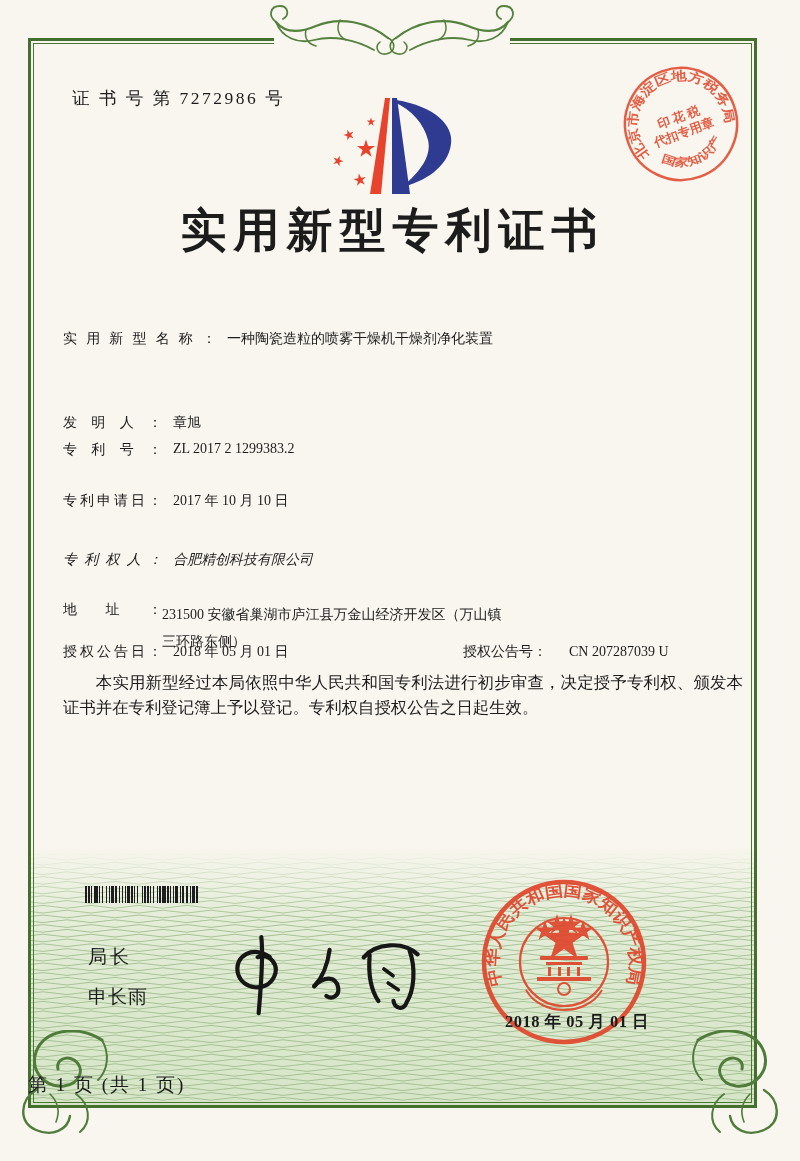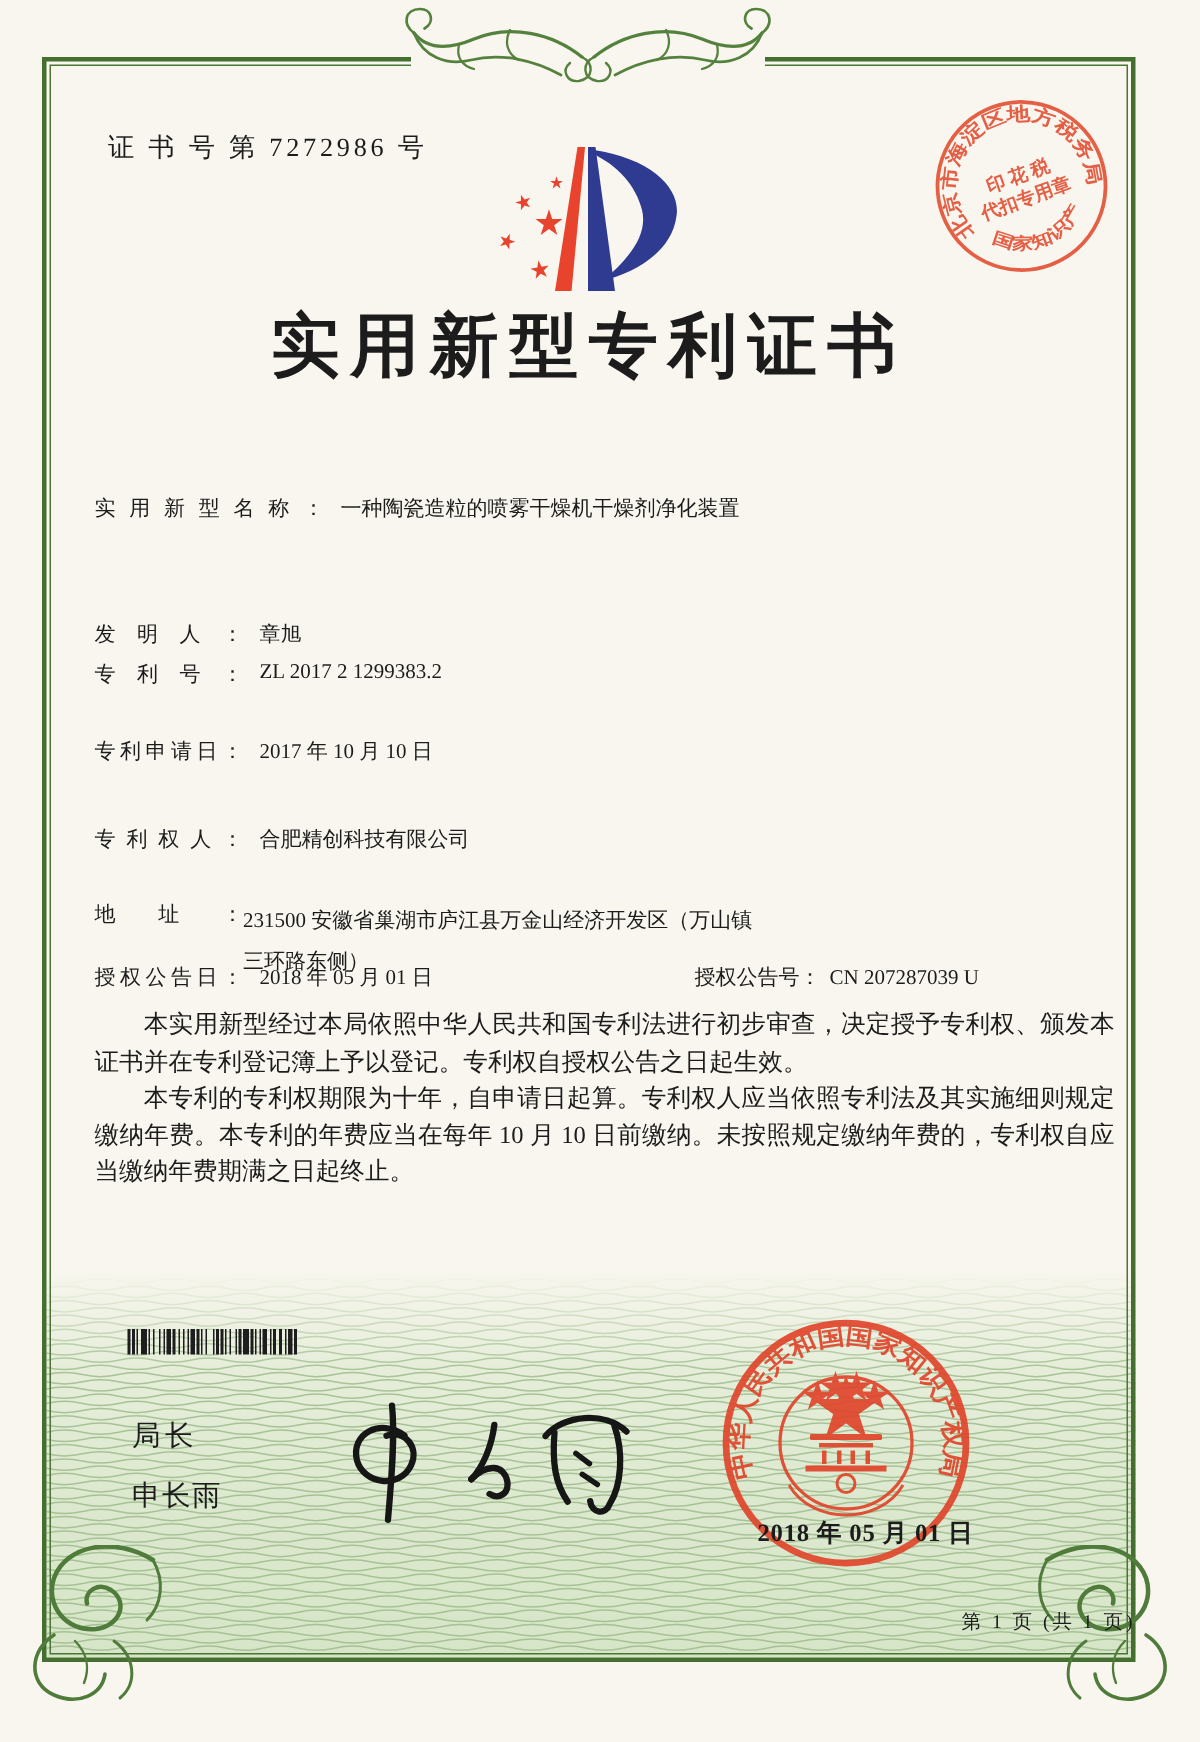--- a/index.html
+++ b/index.html
@@ -25,21 +25,21 @@
   .body-text{left:63px;top:671px;width:680px;z-index:5;}
   .body-text p{margin:0;text-indent:2em;text-align:justify;font-size:16.4px;line-height:24.6px;}
   .barcode{left:85px;top:886px;width:214px;height:17px;display:flex;align-items:stretch;z-index:5;}
   .barcode div{height:100%;}
   .director-title{left:88px;top:944px;font-size:19px;letter-spacing:3px;z-index:6;}
   .director-name{left:88px;top:984px;font-size:19px;letter-spacing:1px;z-index:6;}
   .signature{left:218px;top:928px;z-index:6;}
   .seal-big{left:464px;top:862px;z-index:6;}
   .issue-date{left:492px;top:1011px;width:170px;text-align:center;font-size:16.5px;font-weight:bold;letter-spacing:.5px;z-index:8;}
   .stamp{left:611px;top:54px;z-index:6;}
-  .footer{left:28px;top:1072px;width:729px;text-align:right;font-size:13px;letter-spacing:2px;z-index:5;}
+  .footer{left:28px;top:1072px;width:729px;text-align:left;font-size:19px;letter-spacing:2px;z-index:5;}
   .orn{z-index:4;}
 </style>
 </head>
 <body>
 
 <div class="abs band"></div>
 <svg class="abs waves" width="726" height="259" id="waves">
     <path d="M0 8 q12 2.8 24 0 q12 -2.8 24 0 q12 2.8 24 0 q12 -2.8 24 0 q12 2.8 24 0 q12 -2.8 24 0 q12 2.8 24 0 q12 -2.8 24 0 q12 2.8 24 0 q12 -2.8 24 0 q12 2.8 24 0 q12 -2.8 24 0 q12 2.8 24 0 q12 -2.8 24 0 q12 2.8 24 0 q12 -2.8 24 0 q12 2.8 24 0 q12 -2.8 24 0 q12 2.8 24 0 q12 -2.8 24 0 q12 2.8 24 0 q12 -2.8 24 0 q12 2.8 24 0 q12 -2.8 24 0 q12 2.8 24 0 q12 -2.8 24 0 q12 2.8 24 0 q12 -2.8 24 0 q12 2.8 24 0 q12 -2.8 24 0 q12 2.8 24 0" fill="none" stroke="#9dbb8c" stroke-opacity="0.05" stroke-width="1"></path>
     <path d="M0 12.8 q12 -2.8 24 0 q12 2.8 24 0 q12 -2.8 24 0 q12 2.8 24 0 q12 -2.8 24 0 q12 2.8 24 0 q12 -2.8 24 0 q12 2.8 24 0 q12 -2.8 24 0 q12 2.8 24 0 q12 -2.8 24 0 q12 2.8 24 0 q12 -2.8 24 0 q12 2.8 24 0 q12 -2.8 24 0 q12 2.8 24 0 q12 -2.8 24 0 q12 2.8 24 0 q12 -2.8 24 0 q12 2.8 24 0 q12 -2.8 24 0 q12 2.8 24 0 q12 -2.8 24 0 q12 2.8 24 0 q12 -2.8 24 0 q12 2.8 24 0 q12 -2.8 24 0 q12 2.8 24 0 q12 -2.8 24 0 q12 2.8 24 0 q12 -2.8 24 0" fill="none" stroke="#9dbb8c" stroke-opacity="0.11" stroke-width="1"></path>
     <path d="M0 17.6 q12 2.8 24 0 q12 -2.8 24 0 q12 2.8 24 0 q12 -2.8 24 0 q12 2.8 24 0 q12 -2.8 24 0 q12 2.8 24 0 q12 -2.8 24 0 q12 2.8 24 0 q12 -2.8 24 0 q12 2.8 24 0 q12 -2.8 24 0 q12 2.8 24 0 q12 -2.8 24 0 q12 2.8 24 0 q12 -2.8 24 0 q12 2.8 24 0 q12 -2.8 24 0 q12 2.8 24 0 q12 -2.8 24 0 q12 2.8 24 0 q12 -2.8 24 0 q12 2.8 24 0 q12 -2.8 24 0 q12 2.8 24 0 q12 -2.8 24 0 q12 2.8 24 0 q12 -2.8 24 0 q12 2.8 24 0 q12 -2.8 24 0 q12 2.8 24 0" fill="none" stroke="#9dbb8c" stroke-opacity="0.17" stroke-width="1"></path>
@@ -167,36 +167,35 @@
 </div>
 <div class="abs row" style="top:386px;margin-top:28px;">
   <span class="lab">发明人：</span><span class="val">章旭</span>
 </div>
 <div class="abs row" style="top:441px;">
   <span class="lab">专利号：</span><span class="val">ZL 2017 2 1299383.2</span>
 </div>
 <div class="abs row" style="top:492px;">
   <span class="lab">专利申请日：</span><span class="val">2017 年 10 月 10 日</span>
 </div>
-<div class="abs row" style="top:551px;">
+<div class="abs row" style="top:551px;font-style:italic;">
   <span class="lab">专利权人：</span><span class="val">合肥精创科技有限公司</span>
 </div>
 <div class="abs row" style="top:601px;">
   <span class="lab">地址：</span><span class="addr-val"><span>231500 安徽省巢湖市庐江县万金山经济开发区（万山镇</span><br><span>三环路东侧）</span></span>
 </div>
 <div class="abs row" style="top:643px;">
   <span class="lab">授权公告日：</span><span class="val">2018 年 05 月 01 日</span>
 </div>
 <div class="abs row" style="top:643px;left:463px;">
-  <span>授权公告号：</span><span class="val" style="margin-left:6px;">CN 207287039 U</span>
+  <span>授权公告号：</span><span class="val" style="margin-left:22px;">CN 207287039 U</span>
 </div>
 
 <div class="abs body-text">
   <p>本实用新型经过本局依照中华人民共和国专利法进行初步审查，决定授予专利权、颁发本证书并在专利登记簿上予以登记。专利权自授权公告之日起生效。</p>
-  <p>本专利的专利权期限为十年，自申请日起算。专利权人应当依照专利法及其实施细则规定缴纳年费。本专利的年费应当在每年 10 月 10 日前缴纳。未按照规定缴纳年费的，专利权自应当缴纳年费期满之日起终止。</p>
 </div>
 
 <div class="abs barcode" id="barcode">
     <div style="width: 2.1px; background: rgb(29, 29, 29);"></div>
     <div style="width: 1.05px; background: transparent;"></div>
     <div style="width: 2.1px; background: rgb(29, 29, 29);"></div>
     <div style="width: 1.05px; background: transparent;"></div>
     <div style="width: 1.05px; background: rgb(29, 29, 29);"></div>
     <div style="width: 2.1px; background: transparent;"></div>
     <div style="width: 3.15px; background: rgb(29, 29, 29);"></div>

